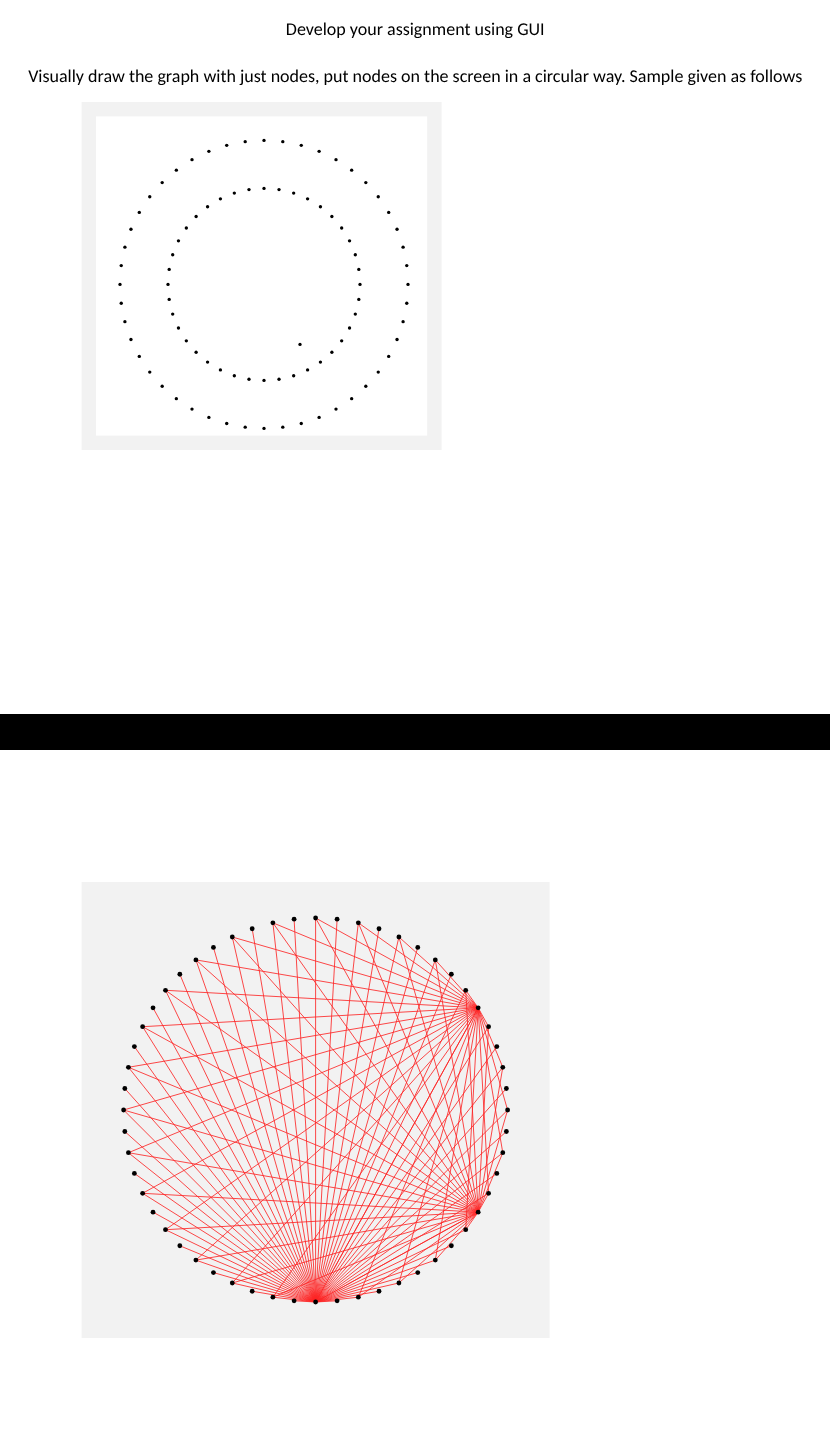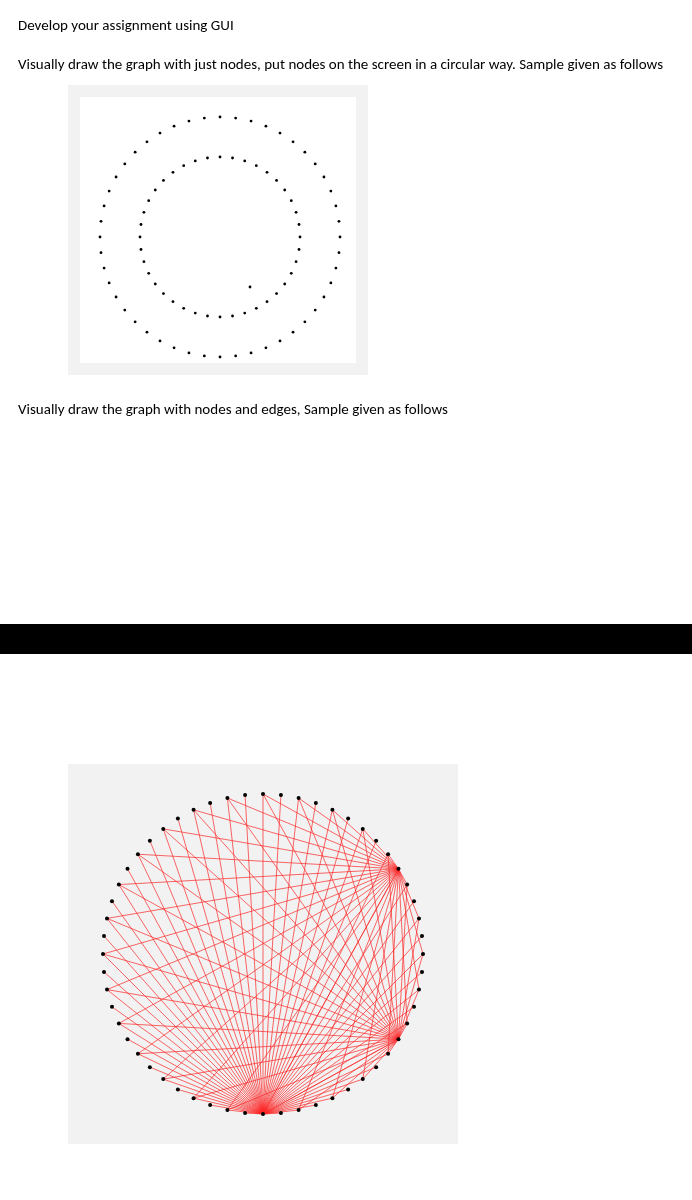--- a/index.html
+++ b/index.html
@@ -5,20 +5,21 @@
     * { margin: 0; padding: 0; box-sizing: border-box; }
     body {
       width: 692px;
       background: #ffffff;
       font-family: Calibri, Arial, sans-serif;
       font-size: 15px;
       color: #000000;
     }
     .page-content {
       padding: 16px 18px;
+      text-align: center;
     }
     .heading {
       margin-bottom: 20px;
       font-size: 15px;
     }
     .para {
       margin-bottom: 8px;
       font-size: 15px;
       line-height: 1.4;
       margin-top: 16px;
@@ -152,21 +153,20 @@
           <circle cx="83.43145750507618" cy="83.4314575050762" r="1.4" fill="#000000"></circle>
           <circle cx="92.97717981660213" cy="75.27864045000422" r="1.4" fill="#000000"></circle>
           <circle cx="103.68076002083625" cy="68.71947806493057" r="1.4" fill="#000000"></circle>
           <circle cx="115.27864045000419" cy="63.91547869638772" r="1.4" fill="#000000"></circle>
           <circle cx="127.48524279678152" cy="60.984932752388985" r="1.4" fill="#000000"></circle>
           <circle cx="170" cy="190" r="1.4" fill="#000000"></circle>
         </svg>
     </div>
   </div>
 
-  <p class="para">Visually draw the graph with nodes and edges, Sample given as follows</p>
 </div>
 
 <div class="spacer-mid"></div>
 
 <div class="separator"></div>
 
 <div class="spacer-bottom"></div>
 
 <div class="page-content" style="padding-top:0">
   <div class="figure-box-2">

